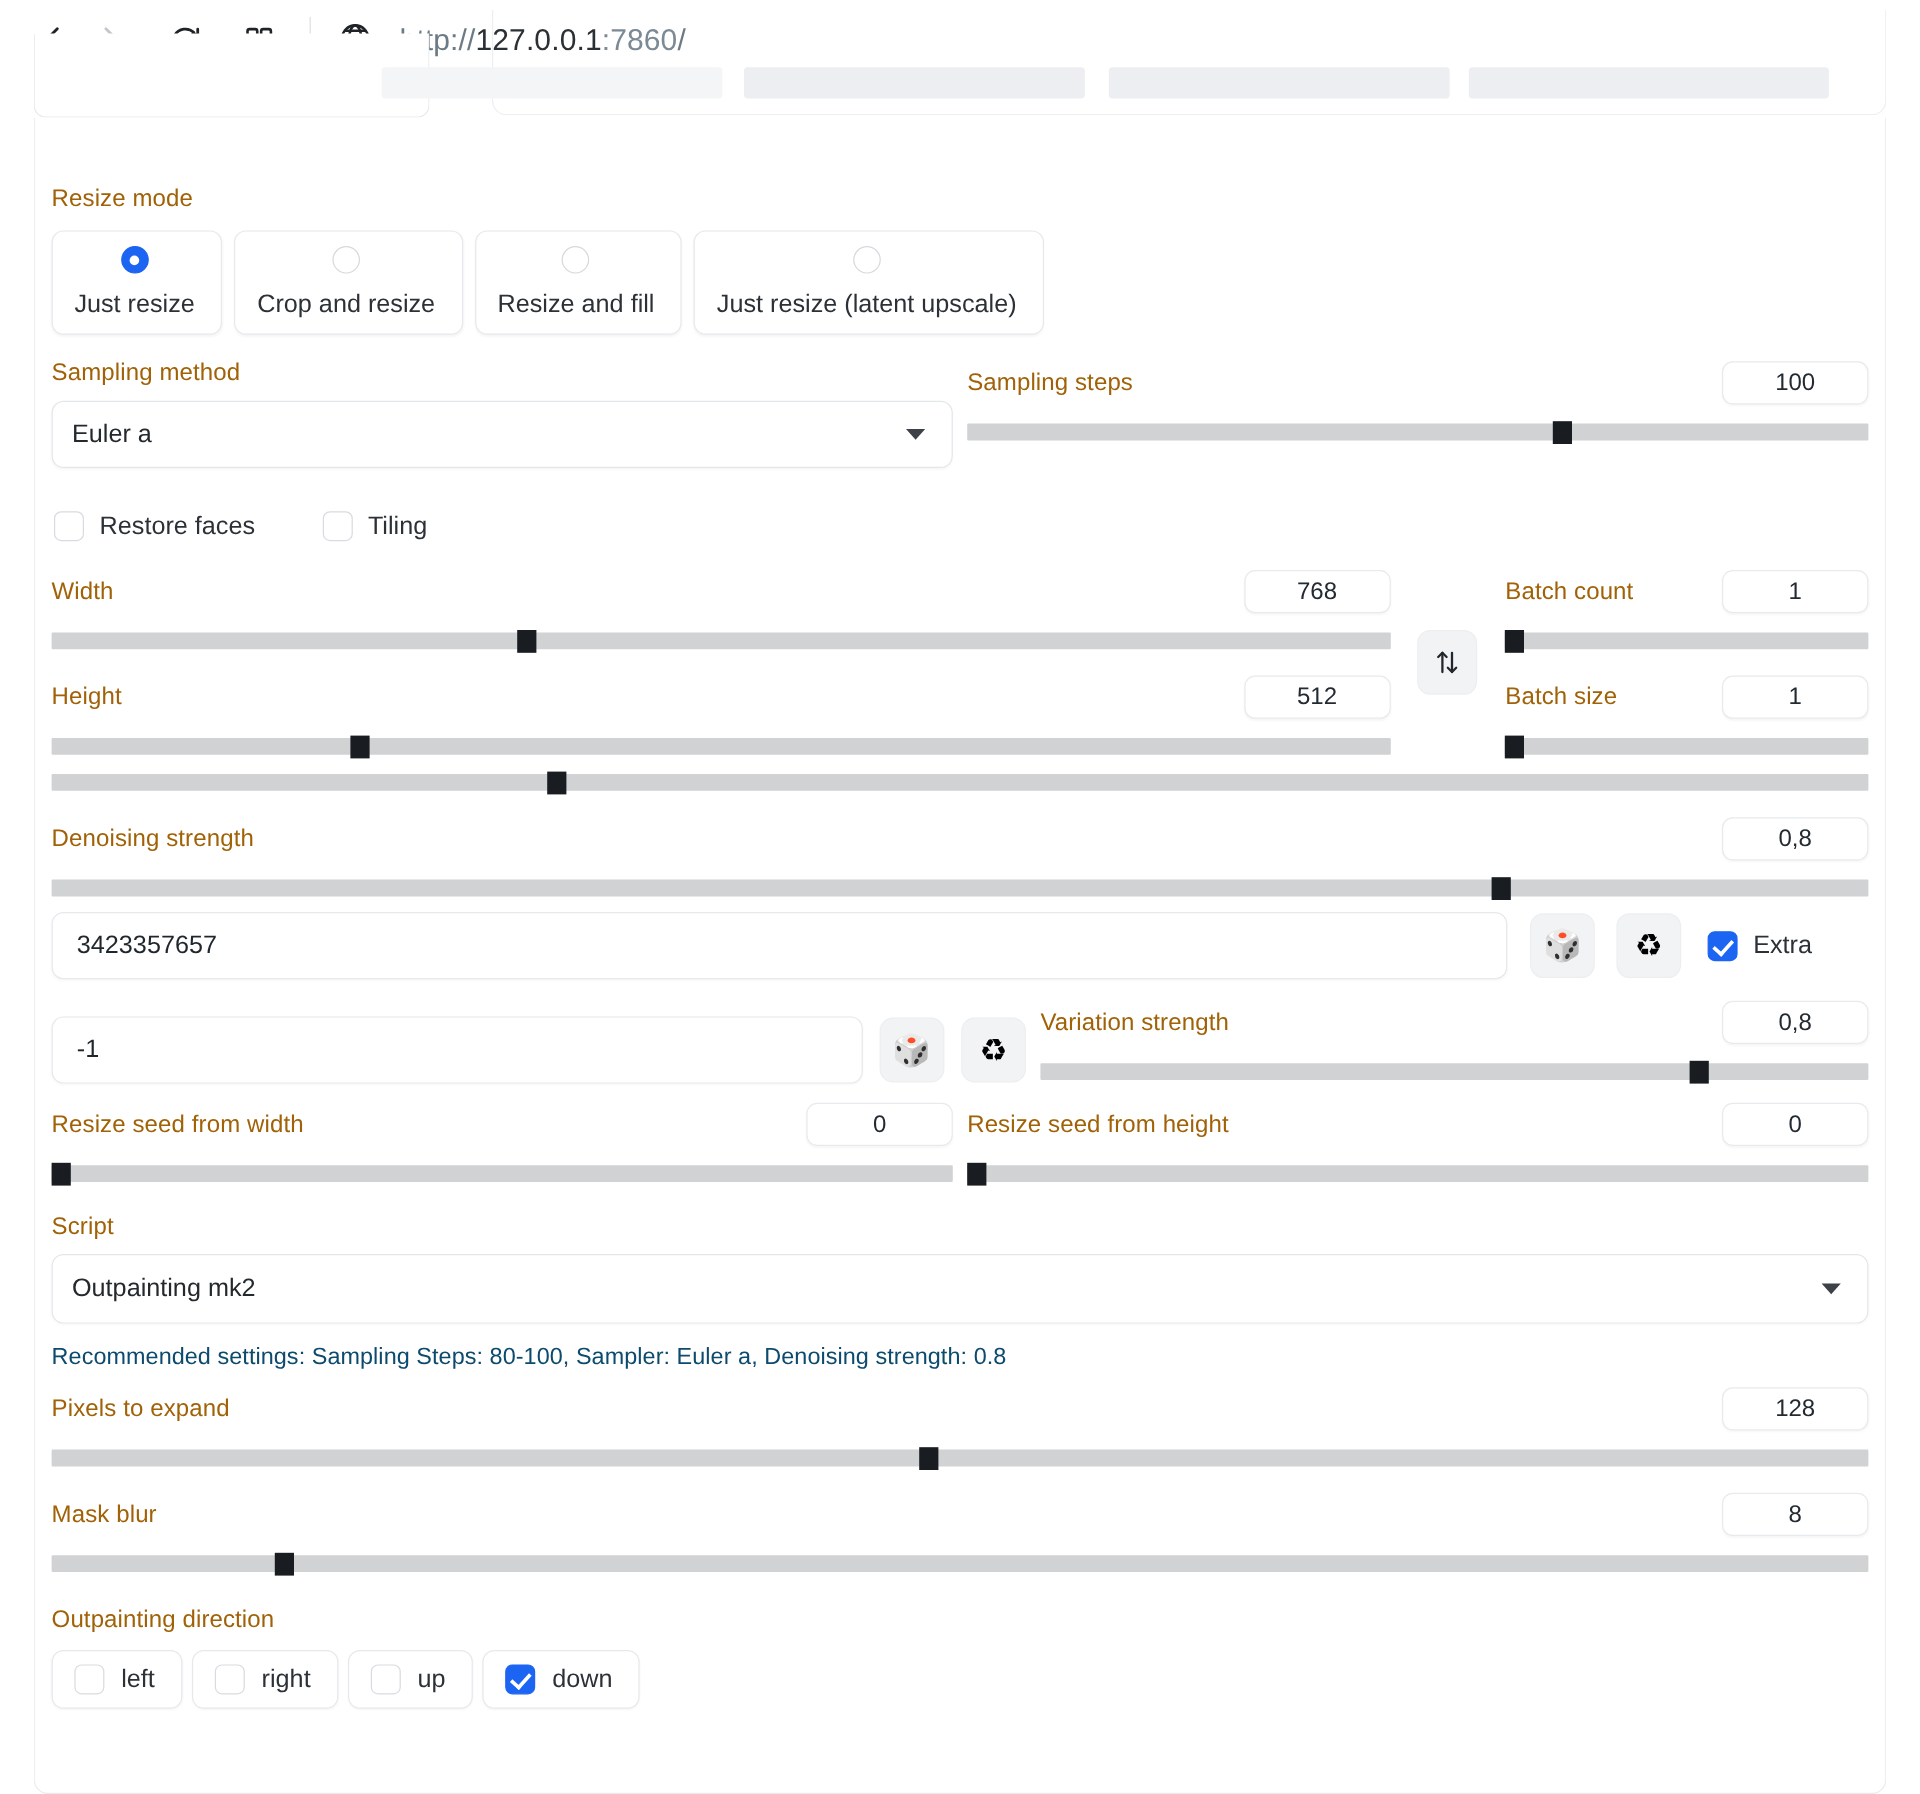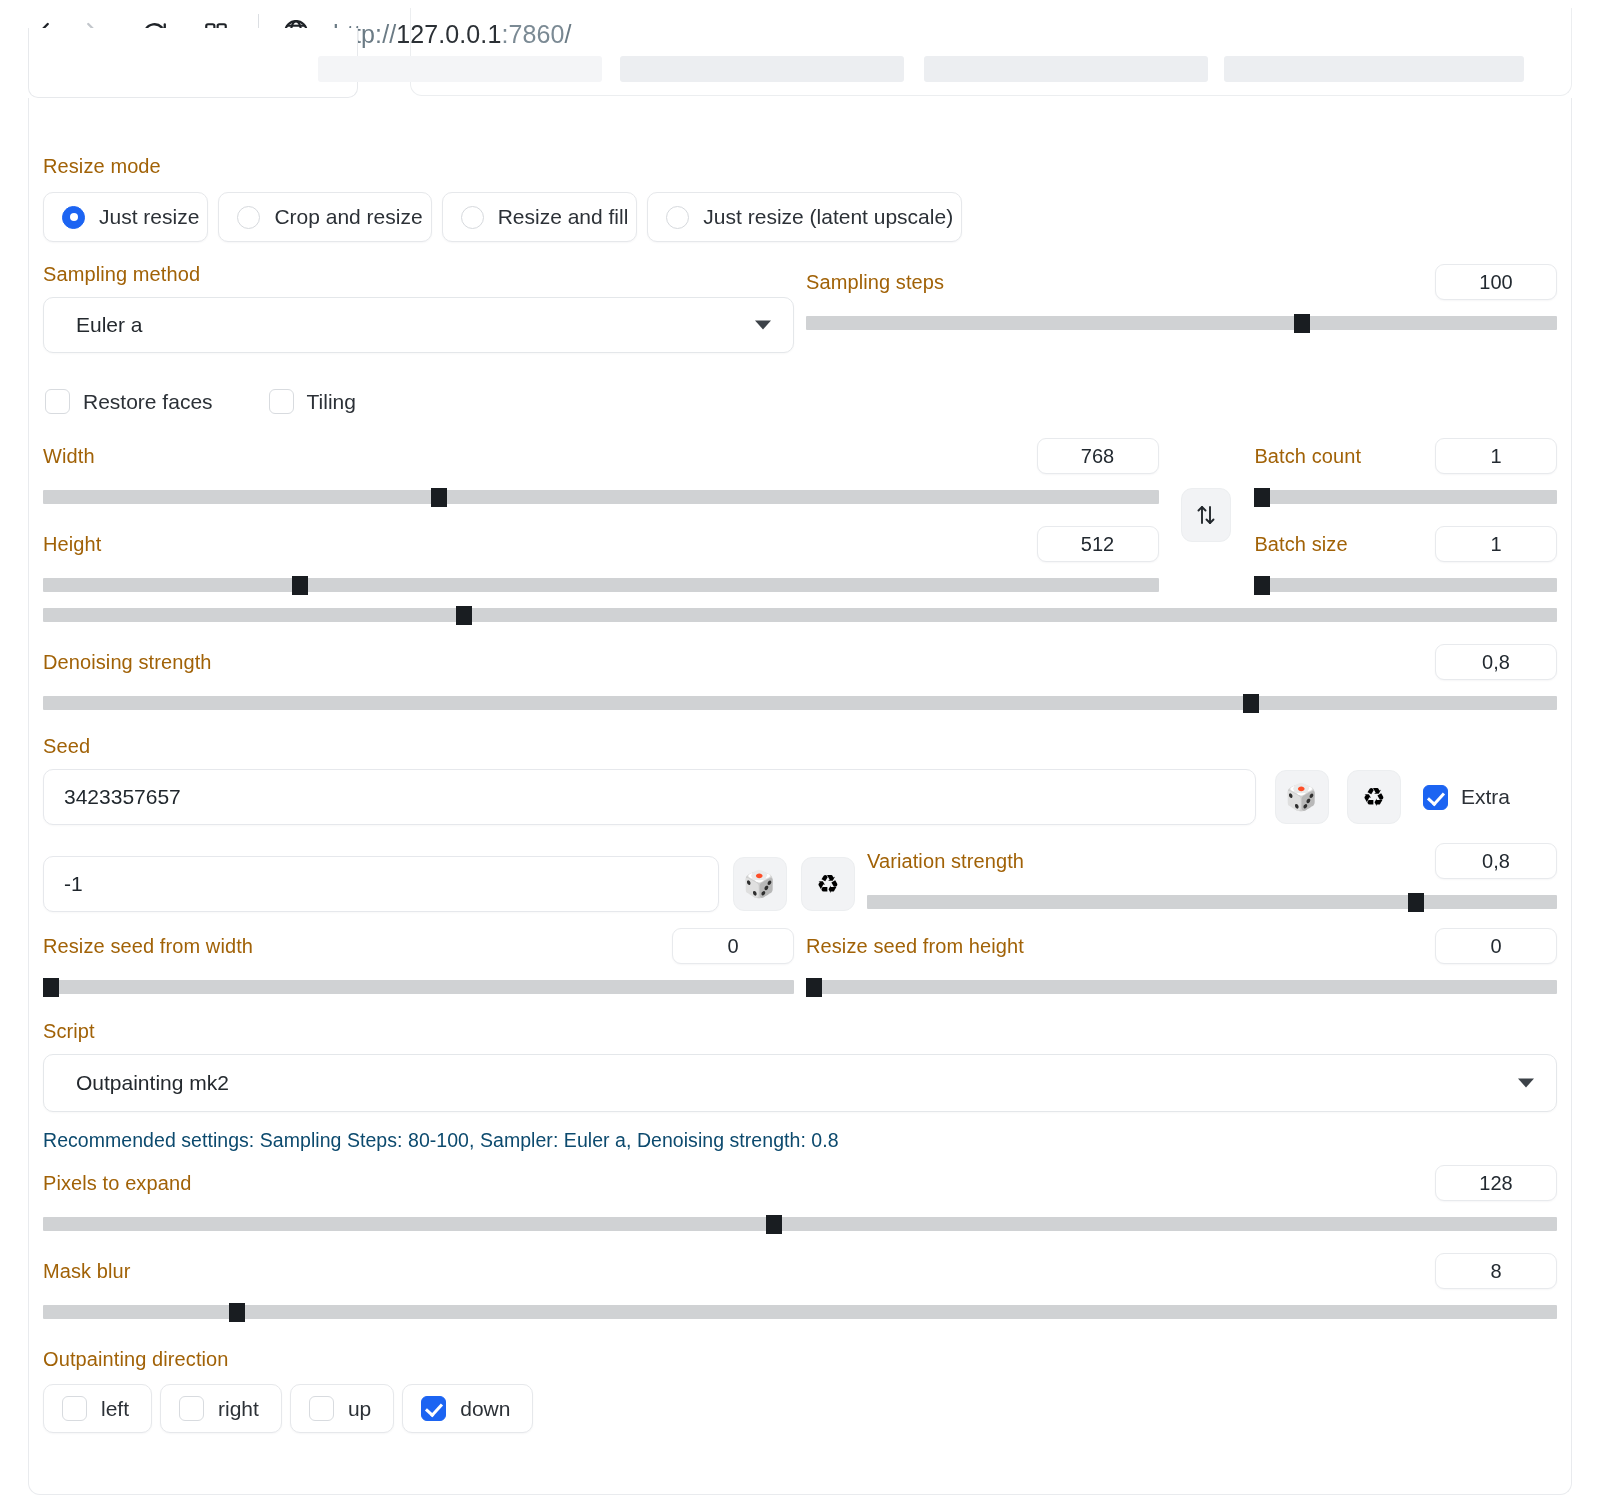--- a/index.html
+++ b/index.html
@@ -117,23 +117,24 @@
     gap: 10px;
     margin-top: 16px;
   }
   .radio-pill {
     display: flex;
     align-items: center;
     gap: 14px;
     border: 1px solid #e6e8eb;
     border-radius: 10px;
     background: #fff;
-    padding: 12px 8px 12px 18px;
+    padding: 12px 22px 12px 18px;
     box-shadow: 0 1px 2px rgba(16,24,40,0.04);
     cursor: pointer;
+    flex-direction: column;
   }
   .radio-dot {
     width: 23px; height: 23px;
     border-radius: 50%;
     border: 1.5px solid #d6d9dd;
     background: #fff;
     flex: none;
   }
   .radio-dot.on {
     background: #1c64f2;
@@ -162,21 +163,21 @@
 
   
   .dropdown {
     position: relative;
     border: 1px solid #e4e7ea;
     border-radius: 10px;
     background: #fff;
     height: 56px;
     display: flex;
     align-items: center;
-    padding: 0 32px;
+    padding: 0 16px;
     box-shadow: 0 1px 2px rgba(16,24,40,0.03);
     cursor: pointer;
   }
   .dropdown .val { font-size: 21px; color: #24292e; }
   .dropdown .caret {
     position: absolute;
     right: 22px; top: 50%;
     transform: translateY(-50%);
     width: 0; height: 0;
     border-left: 8px solid transparent;
@@ -477,21 +478,20 @@
     </div>
 
     <div style="display:flex;align-items:center;justify-content:space-between;margin-top:22px">
       <div class="lbl">Denoising strength</div>
       <div class="numbox" style="width:122px">0,8</div>
     </div>
     <div class="slider" style="margin-top:16px">
       <div class="thumb" style="left:79.8%"></div>
     </div>
 
-    <div class="lbl" style="margin-top:26px">Seed</div>
     <div style="display:flex;align-items:center;gap:0;margin-top:13px">
       <div class="textinput" style="width:1213px">3423357657</div>
       <div class="iconbtn" style="margin-left:19px">
         <span>🎲</span>
       </div>
       <div class="iconbtn" style="margin-left:18px">
         <span>♻</span>
       </div>
       <div class="chk-inline" style="margin-left:22px">
         <span class="cbx on"></span>

